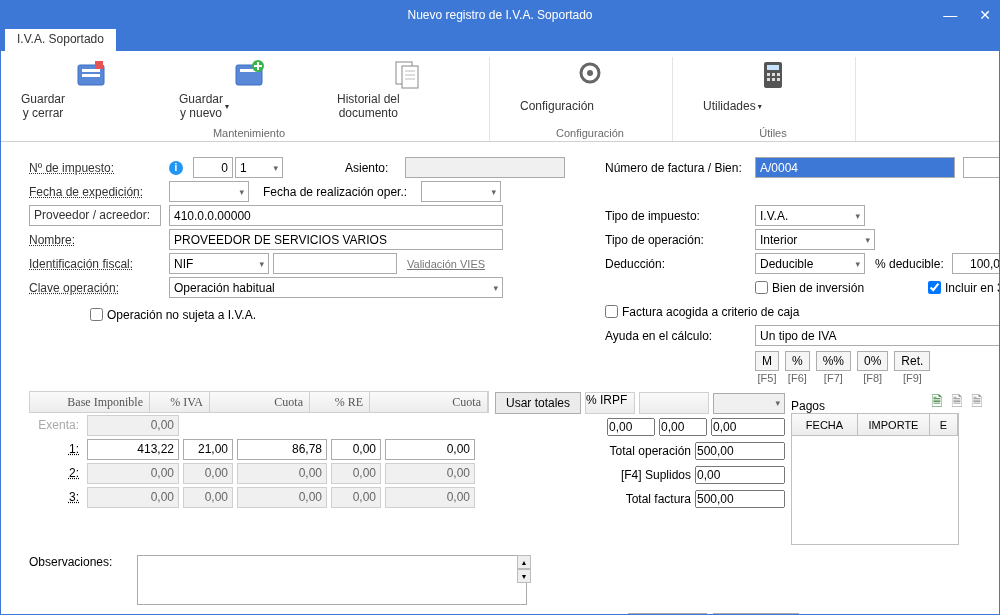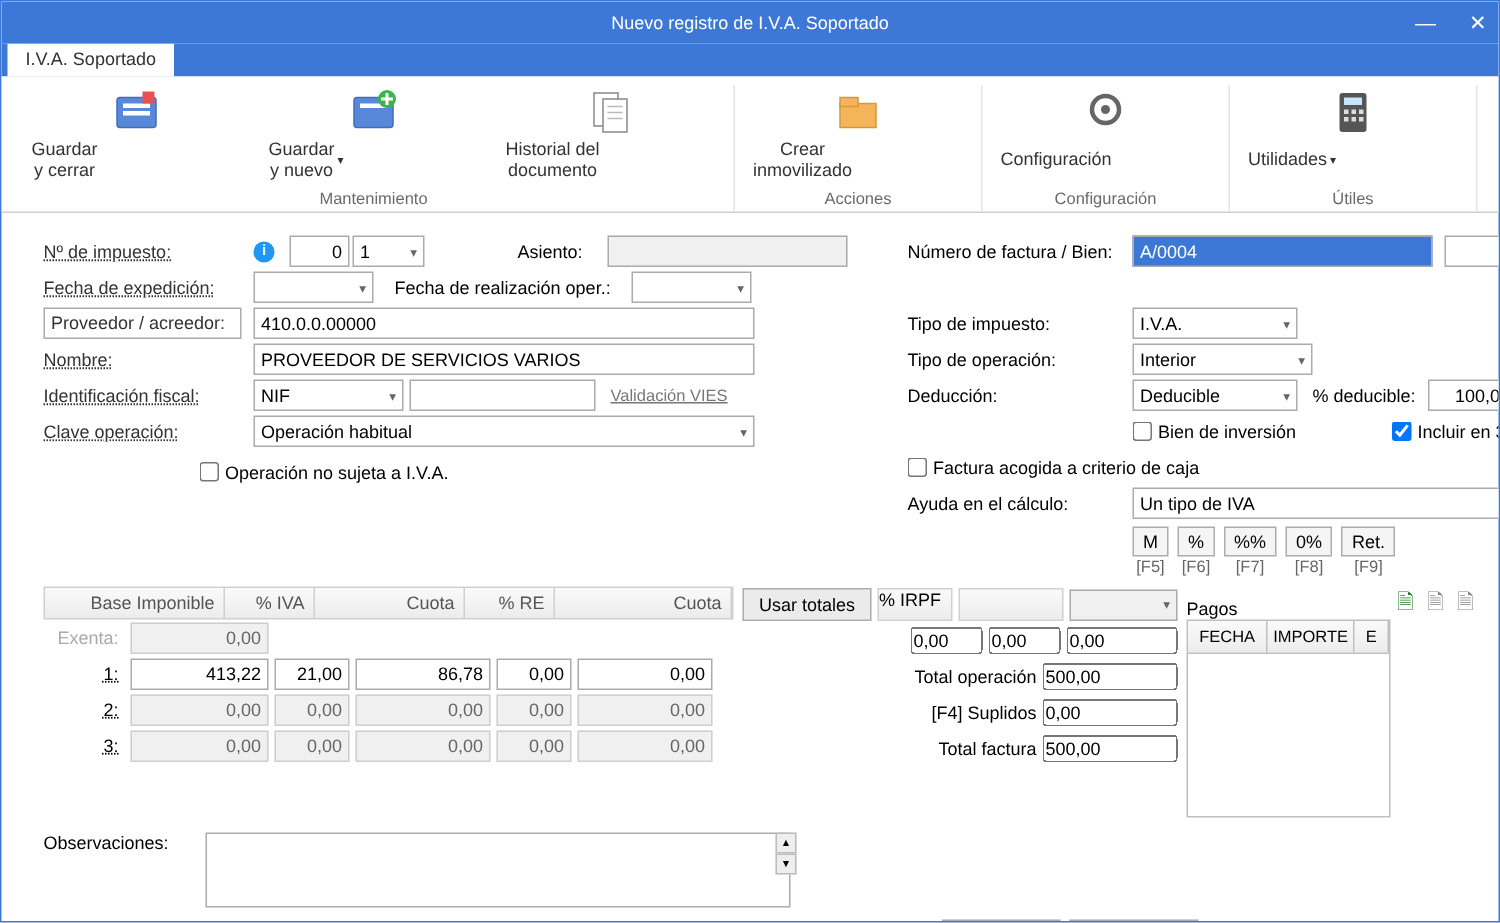--- a/index.html
+++ b/index.html
@@ -3,21 +3,21 @@
 <meta charset="utf-8">
 <style>
 * { box-sizing: border-box; margin: 0; padding: 0; font-family: 'Segoe UI', Tahoma, sans-serif; font-size: 12px; }
 body { background: #fff; width: 1000px; height: 615px; overflow: hidden; border: 1px solid #3e78d6; }
 .titlebar { background: #3e78d6; color: #fff; height: 28px; display: flex; align-items: center; justify-content: center; position: relative; }
 .titlebar .title { font-size: 12px; }
 .titlebar .controls { position: absolute; right: 4px; top: 0; display: flex; gap: 14px; align-items: center; height: 100%; }
 .titlebar .win-btn { color: #fff; cursor: pointer; font-size: 14px; padding: 0 4px; }
 .tabbar { background: #3e78d6; height: 22px; display: flex; }
 .tab { background: #fff; color: #333; padding: 3px 12px 0 12px; height: 22px; border-radius: 0; margin-left: 4px; }
-.ribbon { background: #fff; border-bottom: 1px solid #d0d0d0; padding: 6px 8px 0 8px; display: flex; gap: 0; }
+.ribbon { background: #fff; border-bottom: 1px solid #d0d0d0; padding: 6px 8px 0 8px; display: flex; gap: 18px; }
 .ribbon-group { display: flex; flex-direction: column; align-items: center; padding: 0 8px 2px 8px; border-right: 1px solid #e4e4e4; }
 .ribbon-btns { display: flex; gap: 10px; }
 .ribbon-btn { display: flex; flex-direction: column; align-items: center; gap: 2px; cursor: pointer; padding: 2px 4px; }
 .ribbon-btn .icon { width: 32px; height: 32px; }
 .ribbon-btn .lbl { text-align: center; line-height: 1.15; min-height: 28px; display:flex; align-items:center; }
 .ribbon-group .group-lbl { color: #6a6a6a; font-size: 11px; margin-top: 4px; }
 .dropdown-arrow { font-size: 8px; margin-left: 2px; }
 
 .form-area { padding: 14px 14px 6px 28px; display: flex; gap: 40px; }
 .col-left { flex: 0 0 500px; }
@@ -38,31 +38,31 @@
 
 .small-link { color: #777; text-decoration: underline; font-size: 11px; cursor: pointer; }
 
 .fkeys { display: flex; gap: 6px; margin-top: 2px; }
 .fkey-btn { border: 1px solid #adadad; background: #f5f5f5; padding: 1px 6px; height: 20px; display:flex; align-items:center; cursor: pointer; }
 .fkey-lbl { font-size: 11px; color: #666; text-align: center; }
 .fkey-wrap { display:flex; flex-direction:column; align-items:center; gap:1px; }
 
 .grid-area { padding: 0 14px 6px 28px; }
 .grid-header { display: flex; background: linear-gradient(#fafafa,#ececec); border: 1px solid #d0d0d0; height: 22px; }
-.grid-header > div { border-right: 1px solid #d0d0d0; display:flex; align-items:center; justify-content:flex-end; padding: 0 6px; font-weight: normal; color:#555; }
+.grid-header > div { border-right: 1px solid #d0d0d0; display:flex; align-items:center; justify-content:flex-end; padding: 0 6px; font-weight: normal; color:#555;font-family:Liberation Serif, serif; }
 .grid-body-row { display: flex; height: 24px; align-items:center; }
 .grid-body-row .cellinp { border: 1px solid #ababab; height: 21px; text-align: right; padding: 0 4px; background:#fff; }
 .grid-body-row .cellinp.ro { background:#f0f0f0; color:#666; border-color:#cfcfcf; }
 .grid-body-row .rowlbl { width: 58px; text-align: right; padding-right: 8px; text-decoration: underline dotted; }
 
 .right-grid-layout { display:flex; gap:6px; align-items:flex-start; }
 
 .use-totals-btn { border: 1px solid #adadad; background: #ecebeb; padding: 2px 10px; height: 22px; cursor: pointer; }
 
-.pay-table { border: 1px solid #c0c0c0; width: 136px; }
+.pay-table { border: 1px solid #c0c0c0; width: 168px; }
 .pay-head { display:flex; background: linear-gradient(#fafafa,#ececec); border-bottom: 1px solid #c0c0c0; height: 22px; }
 .pay-head > div { border-right: 1px solid #c0c0c0; display:flex; align-items:center; justify-content:center; font-size:11px; }
 .pay-body { height: 108px; background:#fff; }
 
 .obs-area { padding: 4px 14px 0 28px; display:flex; align-items:flex-start; gap:8px; }
 .obs-area textarea { border:1px solid #ababab; resize:none; height:50px; width: 390px; padding:2px 18px 2px 4px; }
 .obs-area .spin { display:flex; flex-direction:column; margin-left:-18px; }
 .obs-area .spin span { width:14px; height:14px; border:1px solid #bbb; background:#eee; font-size:7px; display:flex; align-items:center; justify-content:center; cursor:pointer; }
 
 .footer-btns { display:flex; justify-content:flex-end; gap:6px; padding: 8px 200px 8px 0; }
@@ -117,33 +117,20 @@
         <svg class="icon">
             <rect x="5" y="3" width="16" height="22" fill="#fff" stroke="#888"></rect>
             <rect x="11" y="7" width="16" height="22" fill="#fff" stroke="#888"></rect>
             <path d="M14 12h10M14 16h10M14 20h10" stroke="#bbb"></path>
           </svg>
         <span class="lbl" style="white-space:pre-line">Historial del
 documento</span>
       </div>
     </div>
     <span class="group-lbl">Mantenimiento</span>
-  </div>
-  <div class="ribbon-group">
-    <div class="ribbon-btns">
-      <div class="ribbon-btn">
-        <svg class="icon">
-            <rect x="4" y="10" width="24" height="16" fill="#f4b45a" stroke="#d89838"></rect>
-            <rect x="4" y="6" width="12" height="6" fill="#f4b45a" stroke="#d89838"></rect>
-          </svg>
-        <span class="lbl" style="white-space:pre-line">Crear
-inmovilizado</span>
-      </div>
-    </div>
-    <span class="group-lbl">Acciones</span>
   </div>
   <div class="ribbon-group">
     <div class="ribbon-btns">
       <div class="ribbon-btn">
         <svg class="icon">
             <circle cx="16" cy="14" r="9" fill="none" stroke="#666" stroke-width="3"></circle>
             <circle cx="16" cy="14" r="3" fill="#666"></circle>
           </svg>
         <span class="lbl">Configuración</span>
       </div>
@@ -209,21 +196,21 @@
         </div>
       <input class="input" style="width: 124px; margin-left: 4px;">
       <span class="small-link" style="margin-left:10px">Validación VIES</span>
     </div>
     <div class="row">
       <span class="lbl link">Clave operación:</span>
       <div class="combo" style="width:334px">
           <span>Operación habitual</span>
         </div>
     </div>
-    <div class="row" style="margin-top:4px;margin-left:104px">
+    <div class="row" style="margin-top:4px;margin-left:61px">
       <label class="chk">
           <input type="checkbox" style="">
           <span>Operación no sujeta a I.V.A.</span>
         </label>
     </div>
   </div>
 
   <div class="col-right">
     <div class="row">
       <span style="width:150px">Número de factura / Bien:</span>

